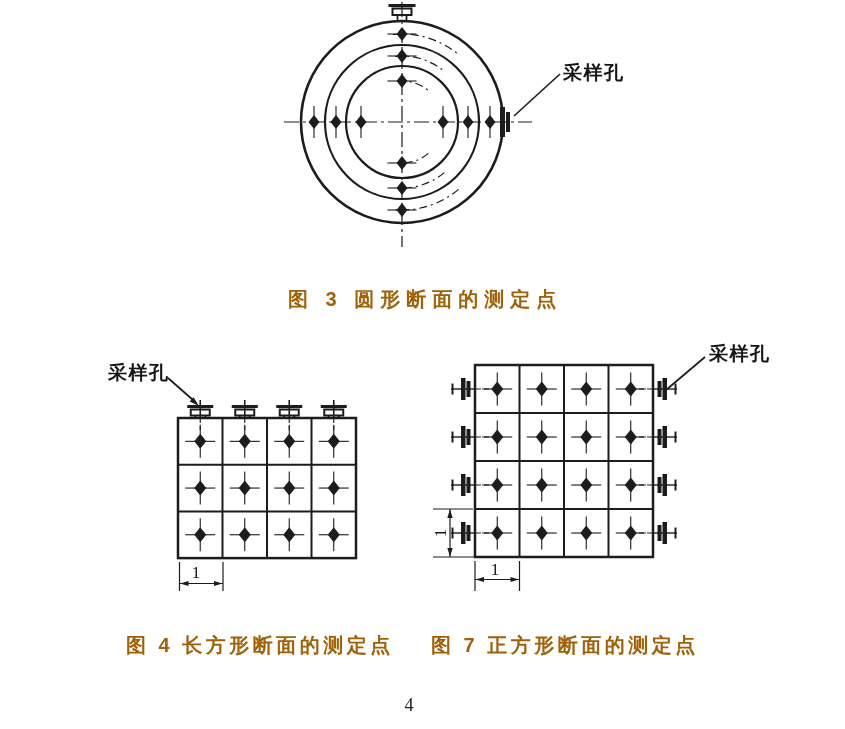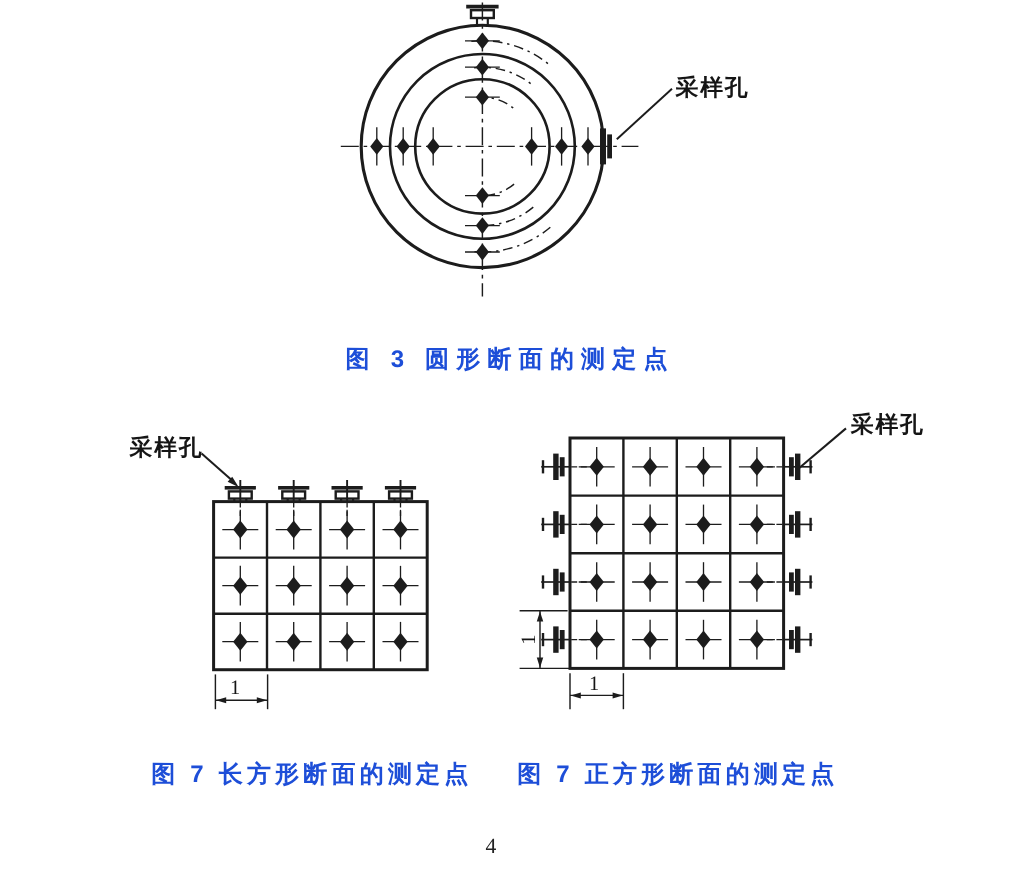--- a/index.html
+++ b/index.html
@@ -1,18 +1,18 @@
 <!DOCTYPE html>
 <html><head>
 <meta charset="utf-8">
 <style>
   html,body{margin:0;padding:0}
   body{width:845px;height:729px;background:#ffffff;position:relative;overflow:hidden}
   .fig{position:absolute}
-  .caption{position:absolute;font:bold 20px "Liberation Sans",sans-serif;letter-spacing:3.5px;color:#1d4ed8;white-space:nowrap}
+  .caption{position:absolute;font:bold 20px "Liberation Sans",sans-serif;letter-spacing:3.5px;color:#a16207;white-space:nowrap}
   #cap3{letter-spacing:6px}
   .cjk{font:bold 19px "Liberation Sans",sans-serif;letter-spacing:1.5px;fill:#151515}
   .dim{font:17px "Liberation Serif",serif;fill:#151515}
   #pagenum{position:absolute;left:374px;top:695px;width:70px;text-align:center;font:18px "Liberation Serif",serif;color:#222}
 </style>
 </head>
 <body>
 
 <div>
 
@@ -205,21 +205,21 @@
     <text class="cjk" x="13" y="24">采样孔</text>
     <g stroke="#1c1c1c" stroke-width="1.2">
       <line x1="84.5" y1="207" x2="84.5" y2="236"></line>
       <line x1="128" y1="207" x2="128" y2="236"></line>
       <line x1="84.5" y1="228.5" x2="128" y2="228.5"></line>
     </g>
     <polygon points="85,228.5 93.5,226 93.5,231" fill="#1c1c1c"></polygon>
     <polygon points="127.5,228.5 119,226 119,231" fill="#1c1c1c"></polygon>
     <text class="dim" x="101" y="223" text-anchor="middle">1</text>
   </svg>
-  <div class="caption" style="left:126px;top:632px">图 7 长方形断面的测定点</div>
+  <div class="caption" style="left:126px;top:632px">图 4 长方形断面的测定点</div>
 
   <svg class="fig" style="left:425px;top:330px" width="360" height="270">
     <g id="fig5-gen">
         <g>
           <line x1="94.5" y1="35" x2="94.5" y2="227" stroke="#1c1c1c" stroke-width="2"></line>
           <line x1="139" y1="35" x2="139" y2="227" stroke="#1c1c1c" stroke-width="2"></line>
           <line x1="183.5" y1="35" x2="183.5" y2="227" stroke="#1c1c1c" stroke-width="2"></line>
           <line x1="50" y1="83" x2="228" y2="83" stroke="#1c1c1c" stroke-width="2"></line>
           <line x1="50" y1="131" x2="228" y2="131" stroke="#1c1c1c" stroke-width="2"></line>
           <line x1="50" y1="179" x2="228" y2="179" stroke="#1c1c1c" stroke-width="2"></line>

